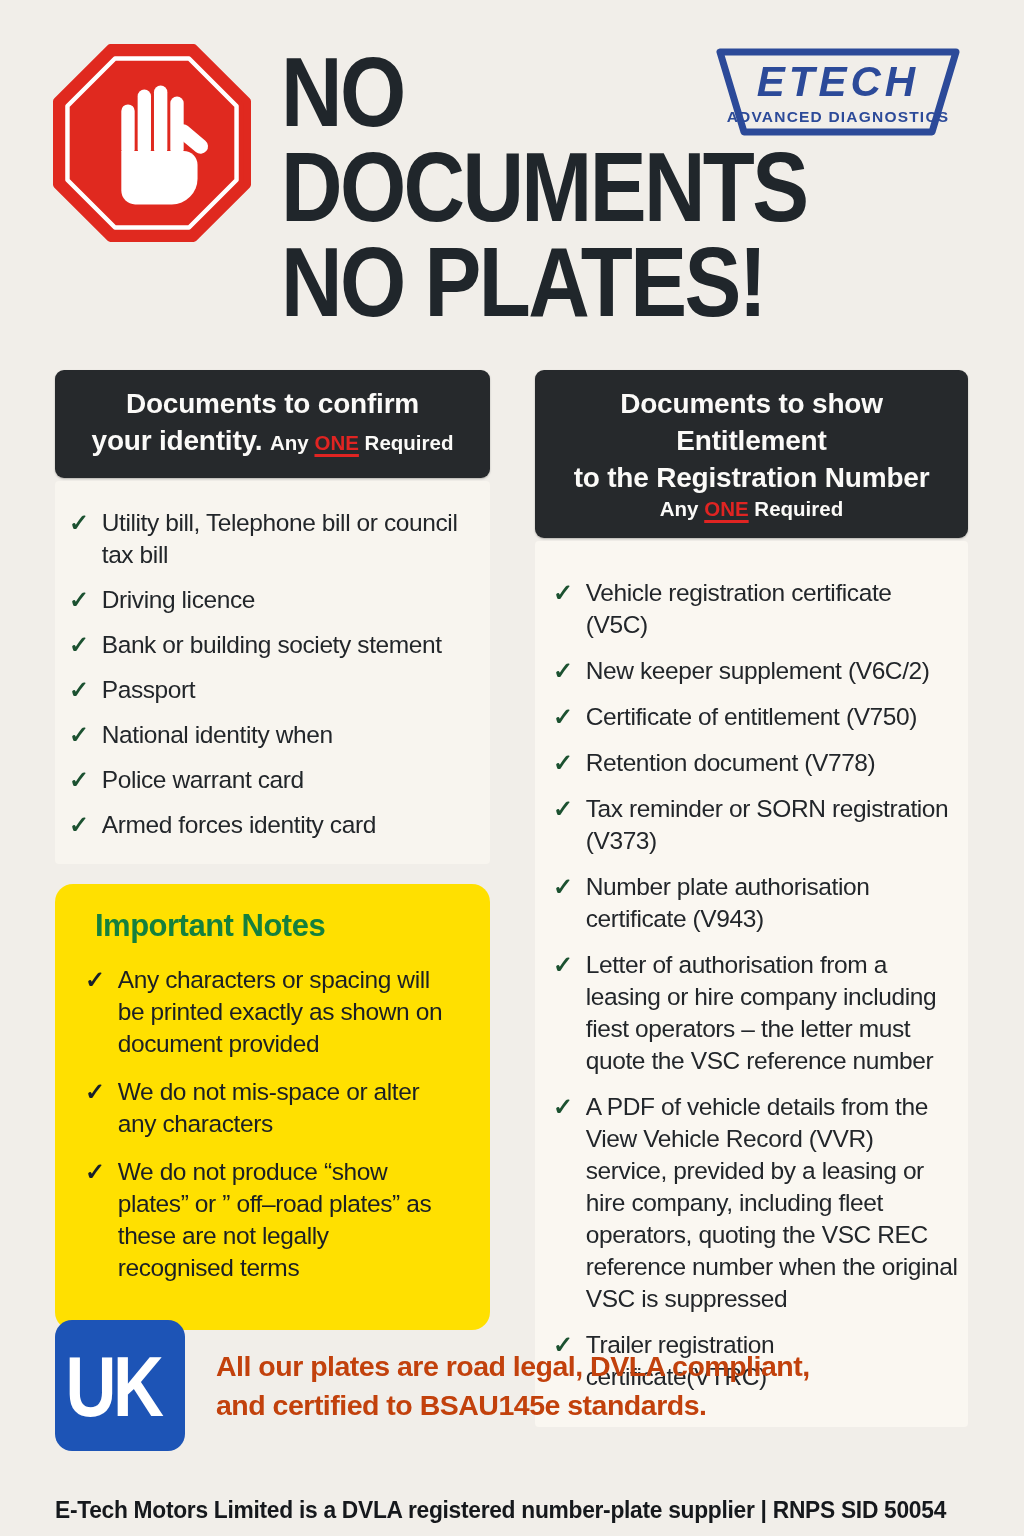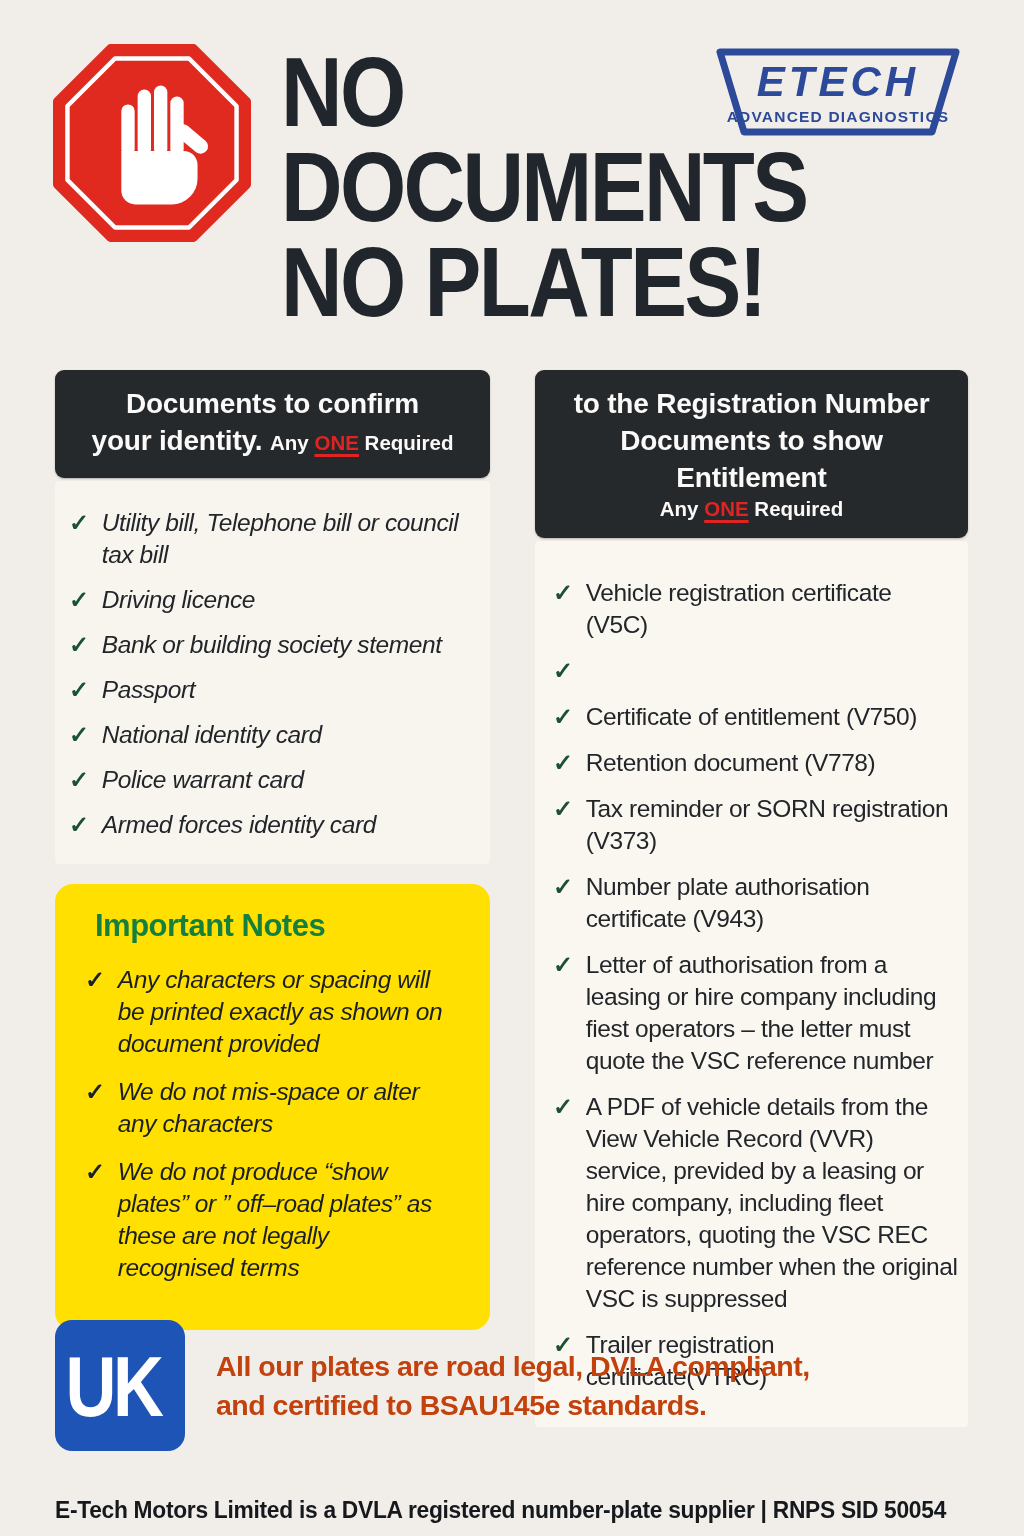--- a/index.html
+++ b/index.html
@@ -34,21 +34,21 @@
   ul.checklist{list-style:none;margin:0;padding:0;}
   ul.checklist li{
     display:flex;align-items:flex-start;gap:13px;
     font-size:24.5px;line-height:32px;letter-spacing:-0.4px;
     margin-bottom:14px;color:#22262a;
   }
   .col-left ul.checklist li{margin-bottom:13px;}
   .check{font-weight:bold;font-size:24px;line-height:32px;flex:0 0 auto;}
   .check-green .check{color:#1b5130;}
   .itx{display:block;max-width:382px;}
-  .col-left .itx{max-width:368px;font-style:italic;}
+  .col-left .itx{max-width:368px;}
   
   .notes{
     margin-top:20px;background:#ffe000;border-radius:18px;
     padding:24px 26px 30px 30px;min-height:360px;box-sizing:border-box;
   }
   .notes h2{
     margin:0 0 20px 10px;font-size:31px;letter-spacing:-0.5px;
     color:#15803d;font-weight:bold;
   }
   .notes ul.checklist li{margin-bottom:16px;color:#1b1f24;}
@@ -134,21 +134,21 @@
             <span class="itx">Bank or building society stement</span>
           </li>
 
           <li>
             <span class="check">✓</span>
             <span class="itx">Passport</span>
           </li>
 
           <li>
             <span class="check">✓</span>
-            <span class="itx">National identity card</span>
+            <span class="itx">National identity when</span>
           </li>
 
           <li>
             <span class="check">✓</span>
             <span class="itx">Police warrant card</span>
           </li>
 
           <li>
             <span class="check">✓</span>
             <span class="itx">Armed forces identity card</span>
@@ -173,39 +173,40 @@
           <li>
             <span class="check">✓</span>
             <span class="itx">We do not produce “show plates” or ” off–road plates” as these are not legally recognised terms</span>
           </li>
         </ul>
     </div>
   </div>
 
   <div class="col col-right">
     <div class="panel-header">
+      <div class="ph-line">Documents to show Entitlement</div>
       <div class="ph-line">to the Registration Number</div>
-      <div class="ph-line">Documents to show Entitlement</div>
       <div class="ph-small ph-sub">
         <span>Any</span>
         <span class="one">ONE</span>
         <span>Required</span>
       </div>
     </div>
 
     <div class="list-panel">
       <ul class="checklist check-green">
 
           <li>
             <span class="check">✓</span>
             <span class="itx">Vehicle registration certificate (V5C)</span>
           </li>
 
           <li>
             <span class="check">✓</span>
+            <span class="itx">New keeper supplement (V6C/2)</span>
           </li>
 
           <li>
             <span class="check">✓</span>
             <span class="itx">Certificate of entitlement (V750)</span>
           </li>
 
           <li>
             <span class="check">✓</span>
             <span class="itx">Retention document (V778)</span>

